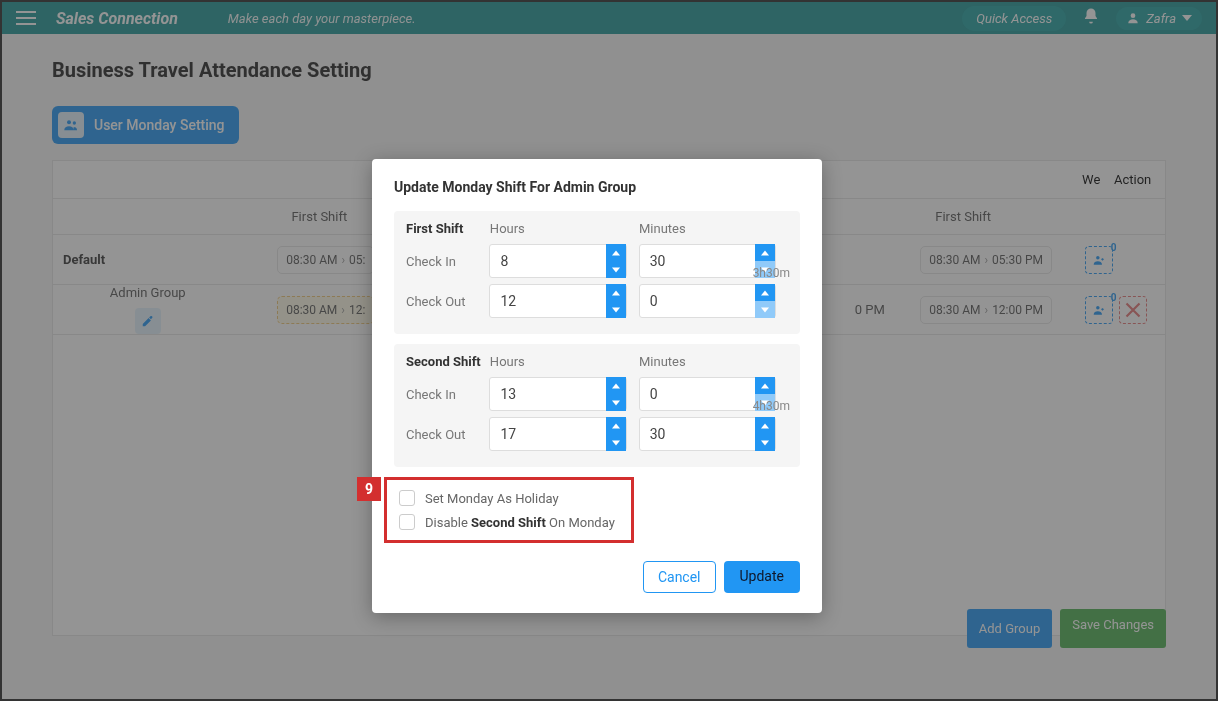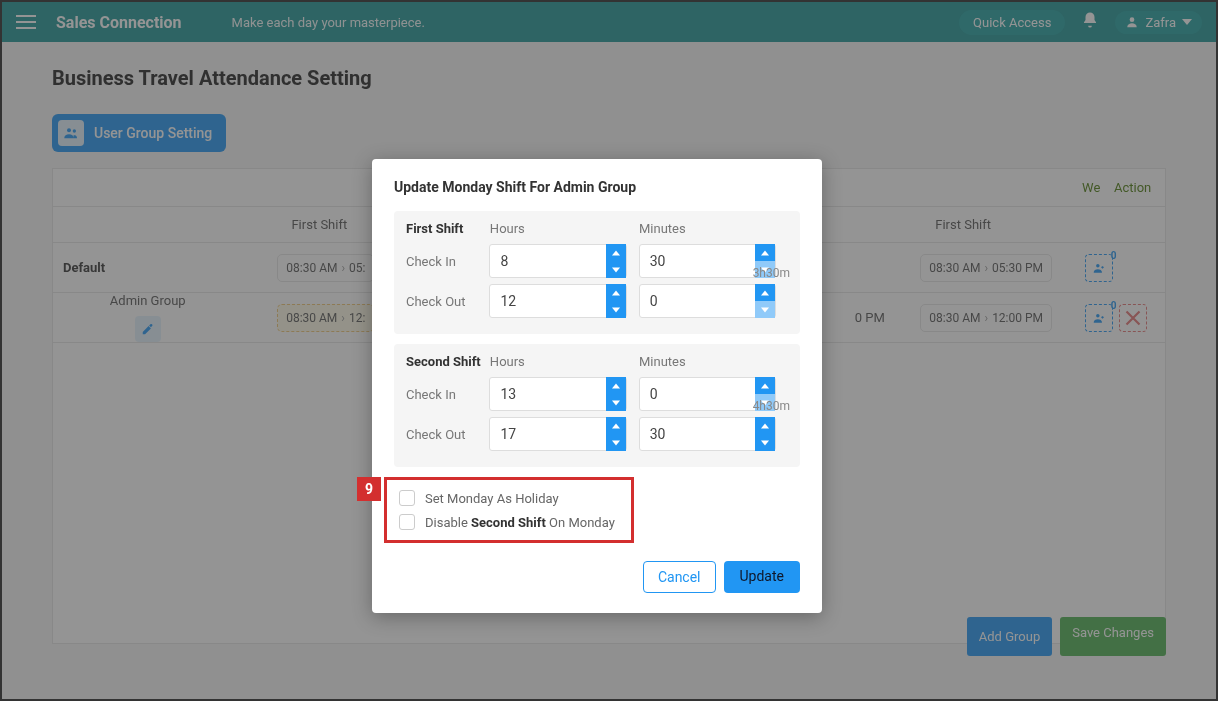--- a/index.html
+++ b/index.html
@@ -1,36 +1,36 @@
 <!DOCTYPE html>
 <html><head>
 <meta charset="utf-8">
 <style>
 * { box-sizing: border-box; margin: 0; padding: 0; }
 body { font-family: -apple-system, BlinkMacSystemFont, 'Segoe UI', Roboto, Arial, sans-serif; background: #f5f5f5; width: 1218px; height: 701px; overflow: hidden; position: relative; border: 2px solid #333; }
 
-.topbar { background: #1d9494; height: 40px; display: flex; align-items: center; padding: 0 14px; color: #fff; }
+.topbar { background: #1d9494; height: 32px; display: flex; align-items: center; padding: 0 14px; color: #fff; font-style: italic; }
 .hamburger { width: 20px; height: 14px; display: flex; flex-direction: column; justify-content: space-between; cursor: pointer; margin-right: 20px; }
 .hamburger span { height: 2px; background: #fff; }
 .brand { font-weight: 700; font-size: 16px; margin-right: 50px; }
 .motto { font-size: 13px; opacity: .95; }
 .spacer { flex: 1; }
 .quick-access { background: #21a0a0; padding: 5px 14px; border-radius: 14px; font-size: 13px; }
 .bell-icon { margin: 0 16px; position: relative; }
 .bell-icon svg { width: 18px; height: 18px; }
 .user-chip { display: flex; align-items: center; gap: 6px; background: #21a0a0; padding: 4px 10px; border-radius: 14px; font-size: 13px; }
 
 .page { padding: 24px 50px; position: relative; }
 .page-title { font-size: 20px; font-weight: 700; color: #222; margin-bottom: 24px; }
 .ugs-btn { display: inline-flex; align-items: center; gap: 10px; background: #2196f3; color: #fff; padding: 6px 14px 6px 6px; border-radius: 6px; font-size: 14px; font-weight: 500; }
 .ugs-icon { background: #e3f2fd; width: 26px; height: 26px; border-radius: 4px; display: flex; align-items: center; justify-content: center; }
 .ugs-icon svg { width: 16px; height: 16px; }
 
 .table-wrap { margin-top: 16px; background: #fff; border: 1px solid #e5e5e5; }
-.thead-row { display: flex; border-bottom: 1px solid #e5e5e5; height: 38px; align-items: center; font-size: 13px; color: #4d7c0f; }
+.thead-row { display: flex; border-bottom: 1px solid #e5e5e5; height: 38px; align-items: center; font-size: 13px; color: #000000; }
 .th-name { width: 189px; padding-left: 10px; }
 .th-day { width: 197px; text-align: center; }
 .th-day-we { width: 50px; text-align: right; }
 .th-day-blank { width: 500px; }
 .th-action { width: 70px; text-align: center; }
 .thead-row2 { display: flex; height: 36px; align-items: center; border-bottom: 1px solid #e5e5e5; font-size: 13px; color: #555; }
 .tbody-row { display: flex; height: 50px; align-items: center; border-bottom: 1px solid #e5e5e5; font-size: 13px; }
 .td-name { width: 189px; padding-left: 10px; font-weight: 700; color: #333; display:flex; align-items:center; gap:8px; }
 .td-name.normal { font-weight: 400; color: #555; flex-direction: column; }
 .td-shift { width: 197px; display: flex; align-items: center; justify-content: center; }
@@ -113,21 +113,21 @@
 <div class="page">
   <div class="page-title">Business Travel Attendance Setting</div>
   <div class="ugs-btn">
     <span class="ugs-icon">
       <svg viewBox="0 0 24 24" fill="#2196f3">
           <circle cx="9" cy="8" r="3"></circle>
           <circle cx="17" cy="9" r="2.5"></circle>
           <path d="M2 19c0-3 3-5 7-5s7 2 7 5v1H2zM16 15c2 0 5 1 5 4v1h-5"></path>
         </svg>
     </span>
-    <span>User Group Setting</span>
+    <span>User Monday Setting</span>
   </div>
 
   <div class="table-wrap">
     <div class="thead-row">
       <div class="th-name"></div>
       <div class="th-day"></div>
       <div class="th-day-blank"></div>
       <div class="th-day"></div>
       <div class="th-day-we">We</div>
       <div class="th-action">Action</div>

